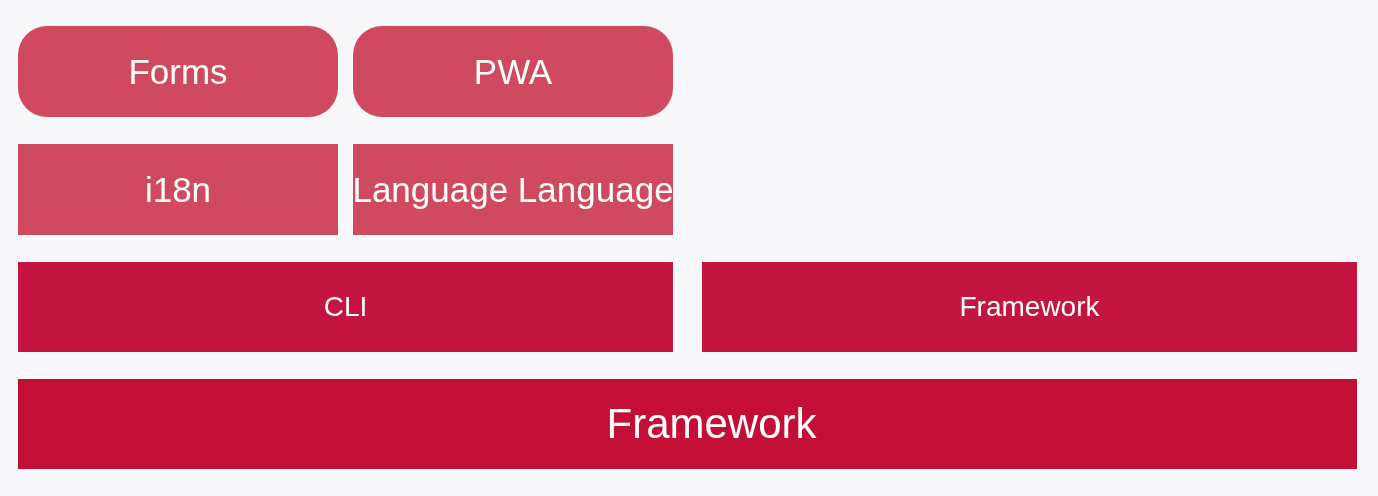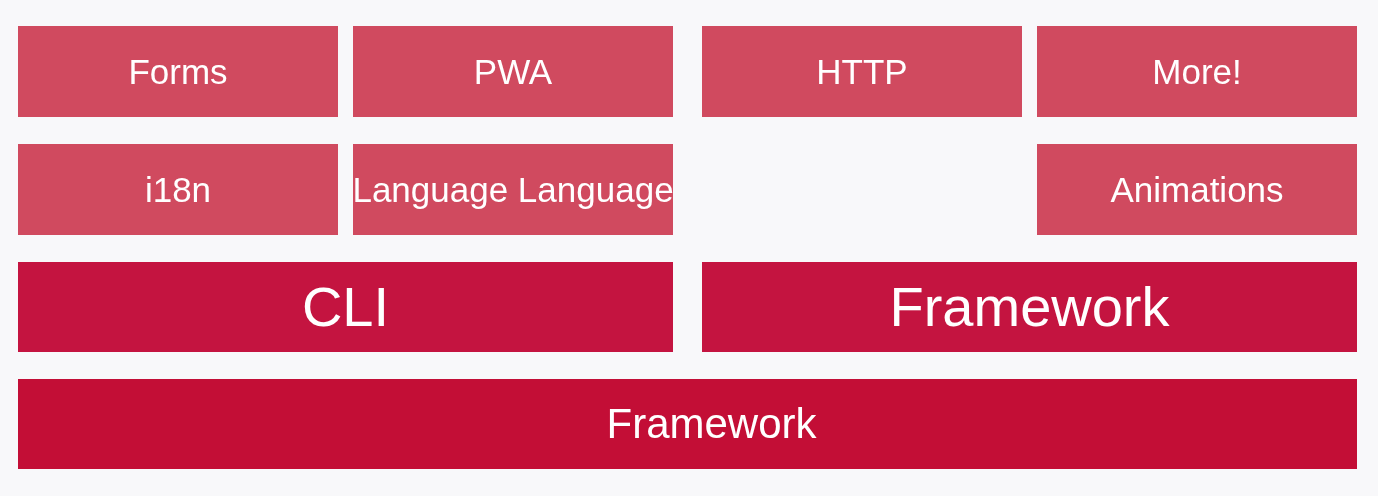--- a/index.html
+++ b/index.html
@@ -35,49 +35,46 @@
   }
   .box {
     display: flex;
     align-items: center;
     justify-content: center;
     color: var(--text);
     line-height: 1;
     white-space: nowrap;
   }
   .box.light { background: var(--box-light); font-size: 35px; }
-  .box.dark  { background: var(--box-dark);  font-size: 56px; }
+  .box.dark  { background: var(--box-dark);  font-size: 28px; }
   .box.framework { background: var(--box-framework); font-size: 42px; padding-left: 48px; }
 
-  .r1 { grid-row: 1; }
+  .r1 { grid-row: 1; border-radius: 29px; }
   .r2 { grid-row: 2; }
   .r3 { grid-row: 3; }
   .r4 { grid-row: 4; }
   .c1 { grid-column: 1; }
   .c2 { grid-column: 3; }
   .c3 { grid-column: 5; }
   .c4 { grid-column: 7; }
   .half-left  { grid-column: 1 / span 3; }
   .half-right { grid-column: 5 / span 3; }
   .full       { grid-column: 1 / span 7; }
 </style>
 </head>
 <body>
 
 <div class="canvas">
   <div class="grid">
 
     <div class="box light r1 c1">Forms</div>
     <div class="box light r1 c2">PWA</div>
-    <div class="box light r1 c3">HTTP</div>
-    <div class="box light r1 c4">More!</div>
 
     <div class="box light r2 c1">i18n</div>
     <div class="box light r2 c2">Language Language</div>
-    <div class="box light r2 c4">Animations</div>
 
     <div class="box dark r3 half-left">CLI</div>
     <div class="box dark r3 half-right">Framework</div>
 
     <div class="box framework r4 full">Framework</div>
 
   </div>
 </div>
 
 </body></html>

